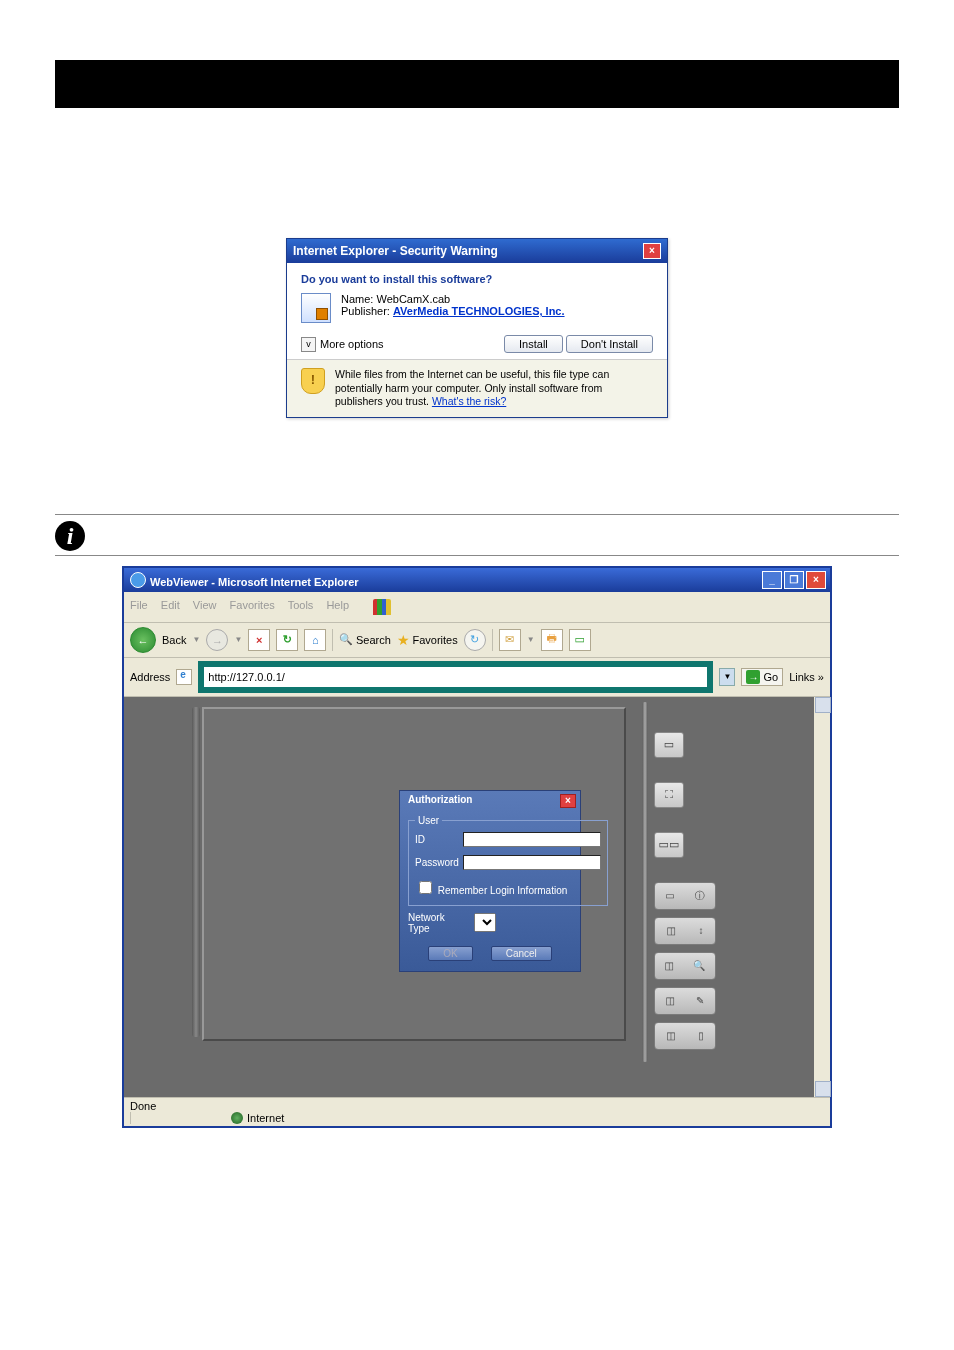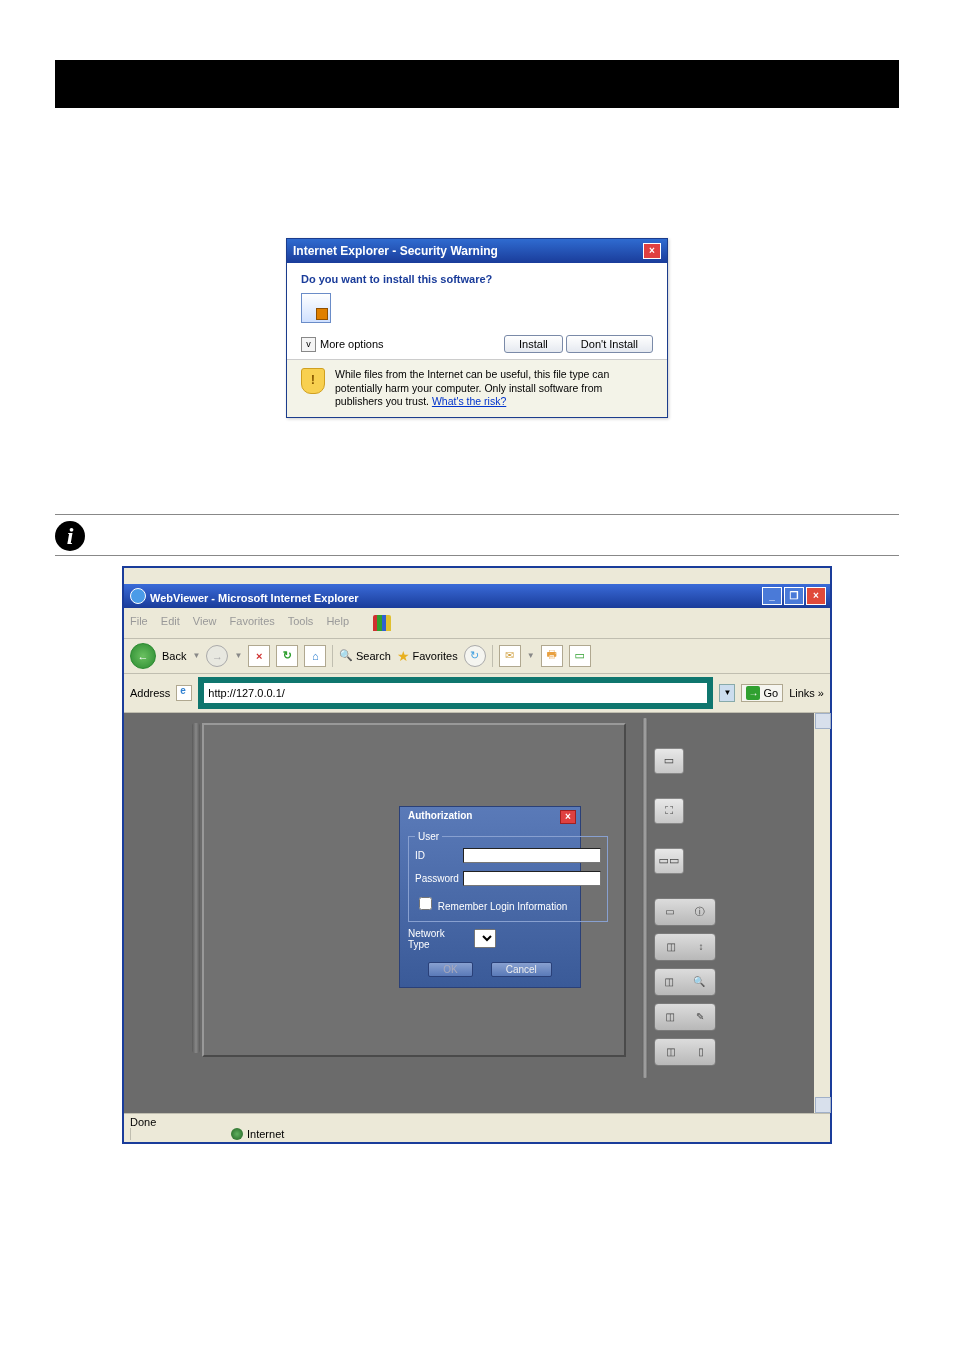--- a/index.html
+++ b/index.html
@@ -177,21 +177,20 @@
     font-size: 11px;
   }
   .browser .btitle {
     background: linear-gradient(#3a6bd8, #1a3c9a);
     color: #fff;
     padding: 3px 4px 3px 6px;
     display: flex;
     justify-content: space-between;
     align-items: center;
     font-weight: bold;
-    margin-top: 16px;
   }
   .browser .btitle .ieicon {
     display: inline-block;
     width: 14px; height: 14px;
     background: #4a9be8;
     border-radius: 50%;
     border: 1px solid #fff;
     margin-right: 4px;
     vertical-align: -2px;
   }
@@ -550,20 +549,24 @@
 
   <div class="dialog1">
     <div class="titlebar">
       <span>Internet Explorer - Security Warning</span>
       <span class="closebtn">×</span>
     </div>
     <div class="body">
       <div class="q">Do you want to install this software?</div>
       <div class="filerow">
         <div class="fileicon"></div>
+        <div>
+          <div><span>Name:</span> <span>WebCamX.cab</span></div>
+          <div class="publisher"><span>Publisher:</span> <a href="#">AVerMedia TECHNOLOGIES, Inc.</a></div>
+        </div>
       </div>
       <div class="btnrow">
         <span class="moreopt">
           <span class="chev">v</span>
           <span>More options</span>
         </span>
         <span>
           <button class="winbtn">Install</button>
           <button class="winbtn">Don't Install</button>
         </span>

